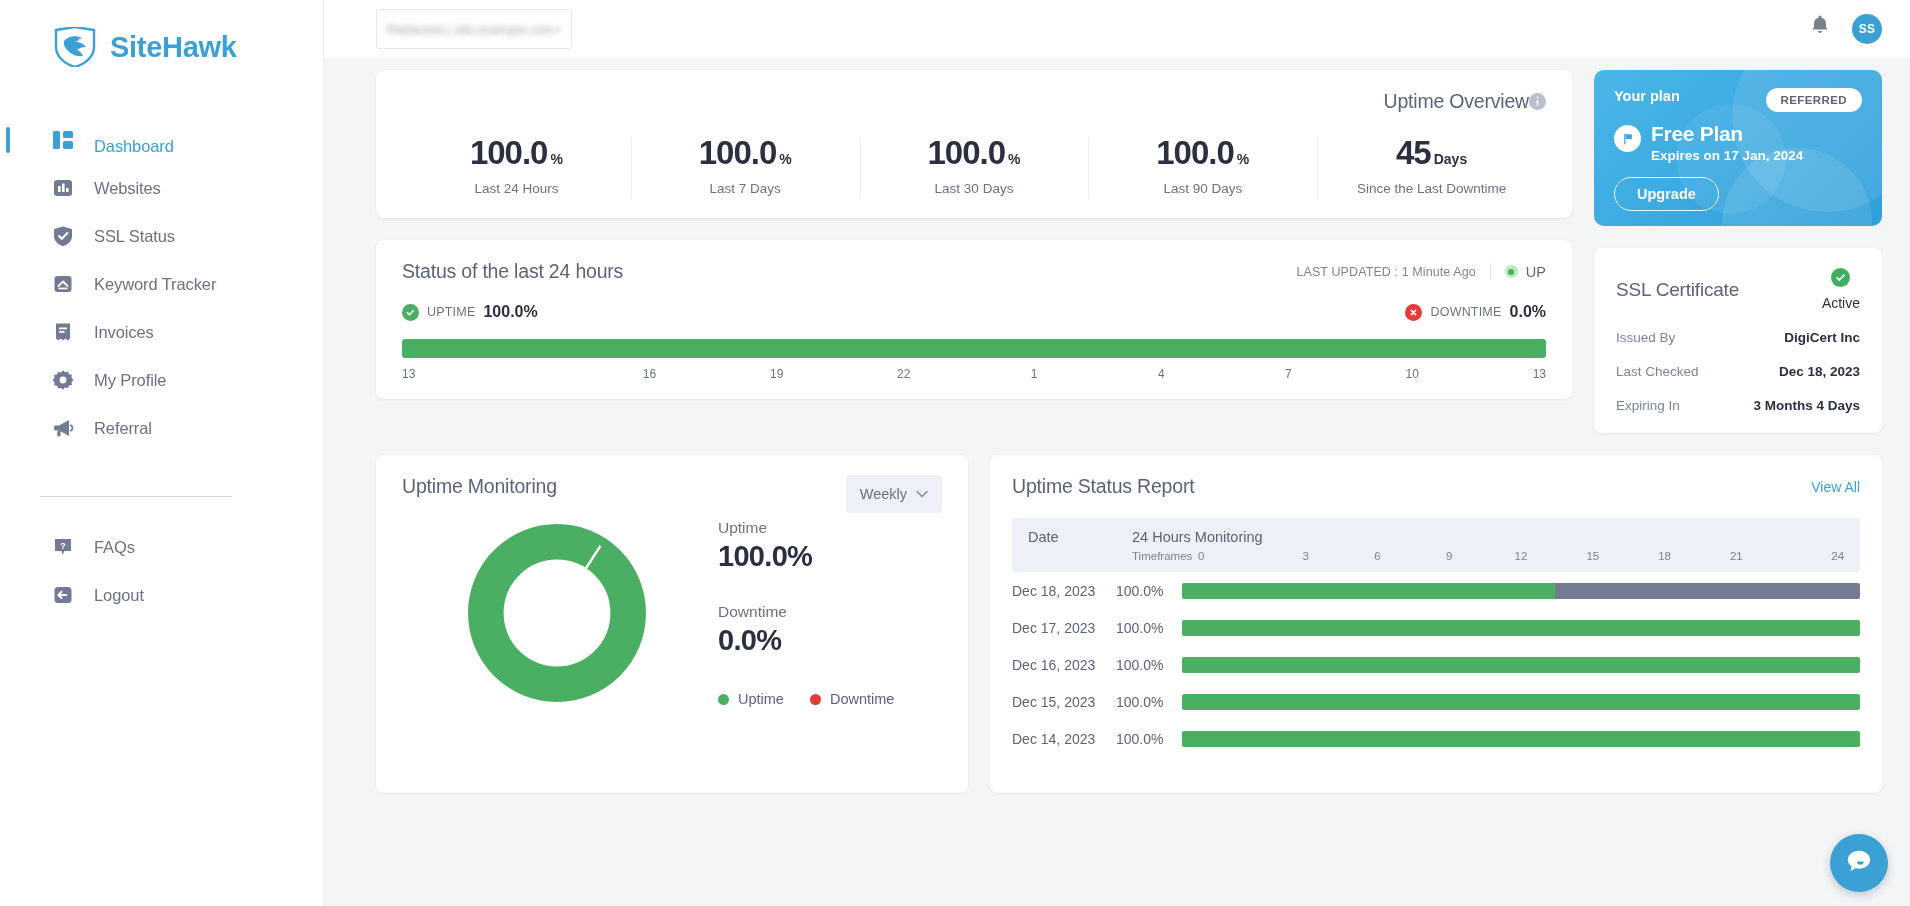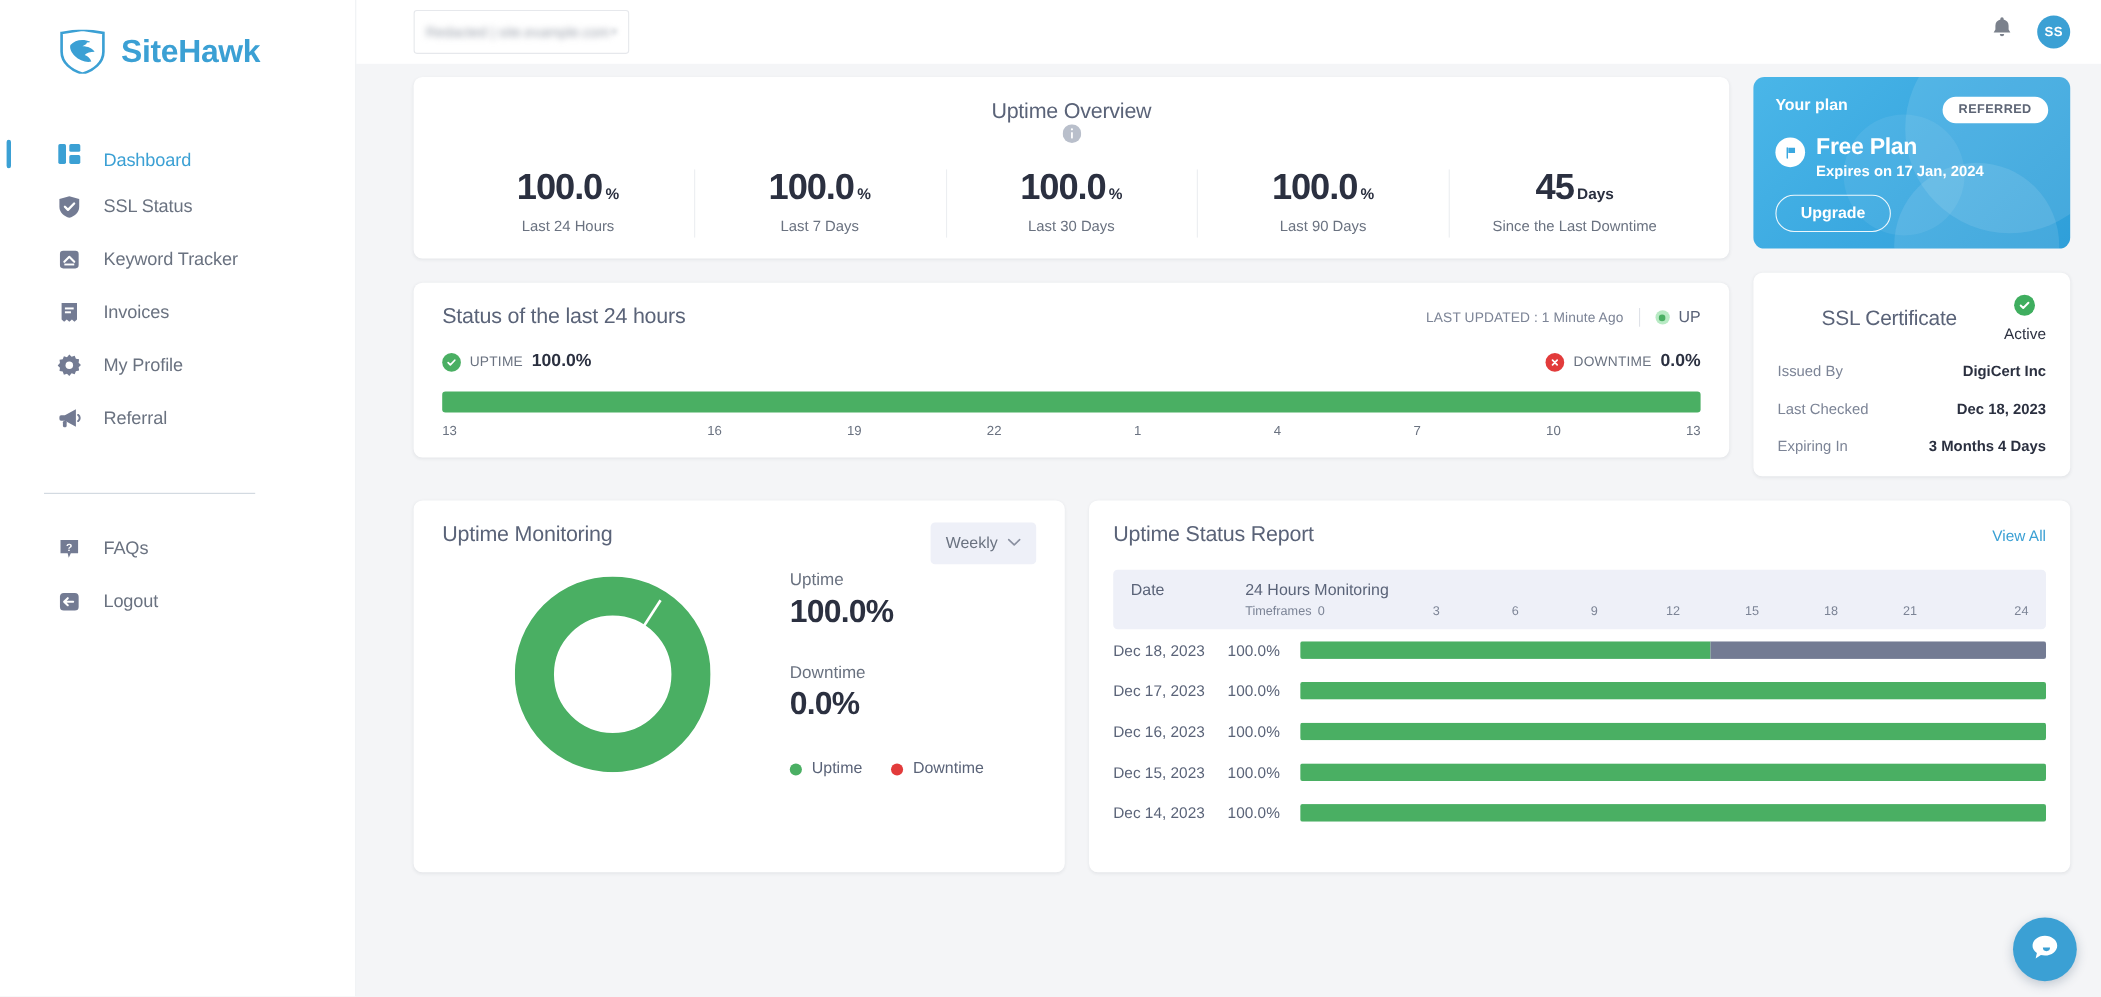--- a/index.html
+++ b/index.html
@@ -64,21 +64,21 @@
   .content { padding: 12px 28px 0 52px; }
   .grid { display: flex; gap: 22px; align-items: flex-start; }
   .col-left { flex: 1 1 auto; min-width: 0; }
   .col-right { flex: 0 0 288px; }
 
   .card { background: #fff; border-radius: 8px; box-shadow: 0 1px 3px rgba(30,40,60,.07); }
 
   
   .uo { padding: 20px 26px 22px 26px; }
   .card-title { font-size: 19.5px; color: #5a6378; letter-spacing: -0.2px; }
-  .uo-head { display: flex; align-items: center; justify-content: center; flex-direction: column; }
+  .uo-head { display: flex; align-items: center; justify-content: flex-end; }
   .info-icon { width: 17px; height: 17px; cursor: pointer; }
   .uo-stats { display: flex; margin-top: 22px; }
   .uo-stat { flex: 1 1 0; text-align: center; position: relative; padding: 0 6px; }
   .uo-stat + .uo-stat::before {
     content: ""; position: absolute; left: 0; top: 2px; width: 1px; height: 62px; background: #eceef1;
   }
   .uo-val { font-size: 33px; font-weight: 700; color: #2b3040; letter-spacing: -1px; line-height: 1.1; }
   .uo-val .unit { font-size: 14px; font-weight: 600; margin-left: 3px; letter-spacing: 0; }
   .uo-lbl { font-size: 13.5px; color: #6a7280; margin-top: 10px; }
 
@@ -132,21 +132,21 @@
   .st-kv .v { font-size: 16px; font-weight: 700; color: #2b3040; }
   .st-bar { height: 19px; border-radius: 3px; background: #4aaf63; margin-top: 18px; }
   .st-ticks { display: flex; margin-top: 9px; }
   .st-ticks span { flex: 1 1 0; font-size: 12px; color: #6a7280; text-align: right; }
   .st-ticks span:first-child { text-align: left; }
   .st-ticks span:last-child { text-align: right; }
 
   
   .ssl { padding: 20px 22px 20px 22px; margin-top: 22px; }
   .ssl-head { display: flex; align-items: center; justify-content: space-between; }
-  .ssl-title { font-size: 19px; color: #5a6378; letter-spacing: -0.2px; margin-left: 40px; }
+  .ssl-title { font-size: 19px; color: #5a6378; letter-spacing: -0.2px; }
   .ssl-status { display: flex; align-items: center; gap: 8px; font-size: 14px; color: #2b3040; flex-direction: column; }
   .ssl-check { width: 19px; height: 19px; border-radius: 50%; background: #3fae5f; display:flex; align-items:center; justify-content:center; }
   .ssl-row { display: flex; align-items: center; justify-content: space-between; margin-top: 19px; }
   .ssl-k { font-size: 13.5px; color: #7c8496; }
   .ssl-v { font-size: 13.5px; font-weight: 700; color: #2b3040; }
 
   
   .bottom { display: flex; gap: 22px; margin-top: 22px; align-items: flex-start; }
   .mon { flex: 0 0 592px; padding: 20px 26px 24px 26px; height: 338px; }
   .rep { flex: 1 1 auto; padding: 20px 22px 16px 22px; height: 338px; min-width: 0; }
@@ -216,20 +216,31 @@
         <span class="nav-icon">
           <svg viewBox="0 0 22 22" width="22" height="22">
             <rect x="1" y="2" width="7" height="18" rx="1.5" fill="#3ba0d4"></rect>
             <rect x="11" y="2" width="10" height="7" rx="1.5" fill="#3ba0d4"></rect>
             <rect x="11" y="12" width="10" height="8" rx="1.5" fill="#3ba0d4"></rect>
           </svg>
         </span>
         <span class="nav-label">Dashboard</span>
       </div>
 
+      <div class="nav-item">
+        <span class="nav-icon">
+          <svg viewBox="0 0 22 22" width="22" height="22">
+            <rect x="2" y="3" width="18" height="16" rx="3" fill="#737b93"></rect>
+            <rect x="6" y="9" width="2.6" height="6" fill="#fff"></rect>
+            <rect x="10" y="6.5" width="2.6" height="8.5" fill="#fff"></rect>
+            <rect x="14" y="11" width="2.6" height="4" fill="#fff"></rect>
+          </svg>
+        </span>
+        <span class="nav-label">Websites</span>
+      </div>
 
       <div class="nav-item">
         <span class="nav-icon">
           <svg viewBox="0 0 22 22" width="22" height="22">
             <path d="M11 1.5 L20 4 V11 C20 16.5 15.6 19.8 11 21 C6.4 19.8 2 16.5 2 11 V4 Z" fill="#737b93"></path>
             <path d="M7 11 l2.8 2.8 L15.4 8" stroke="#fff" stroke-width="2.1" fill="none" stroke-linecap="round" stroke-linejoin="round"></path>
           </svg>
         </span>
         <span class="nav-label">SSL Status</span>
       </div>

